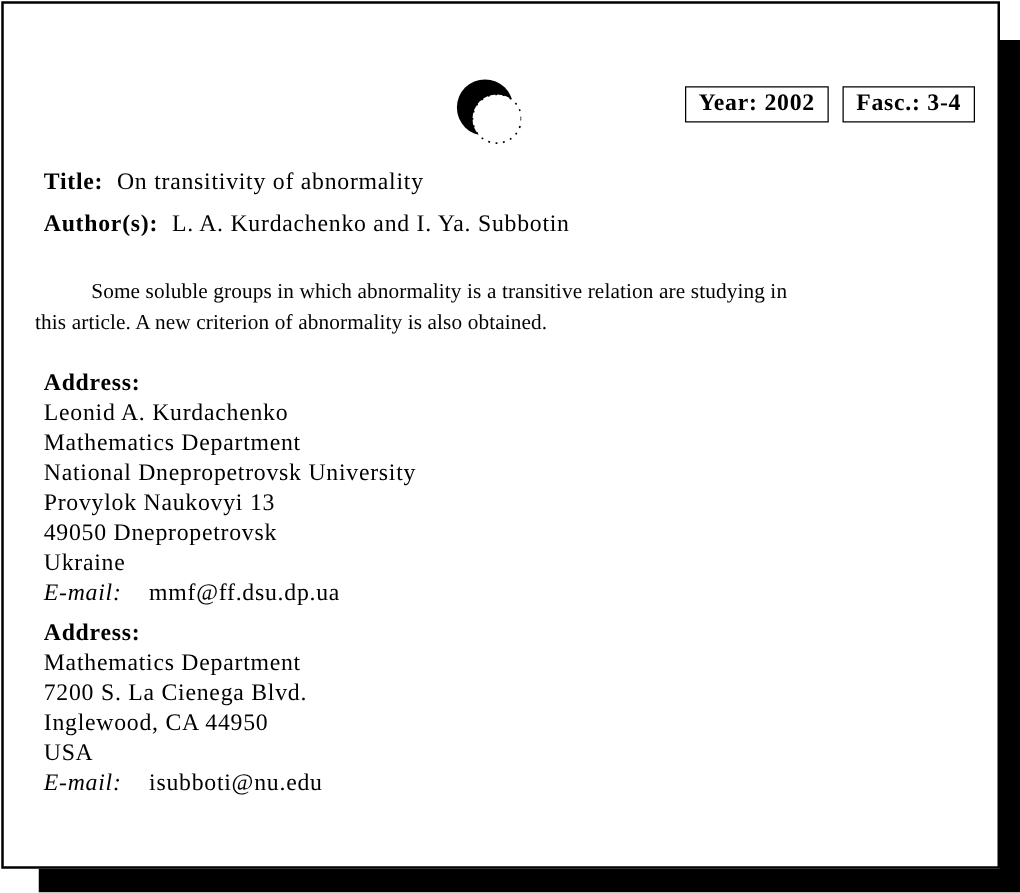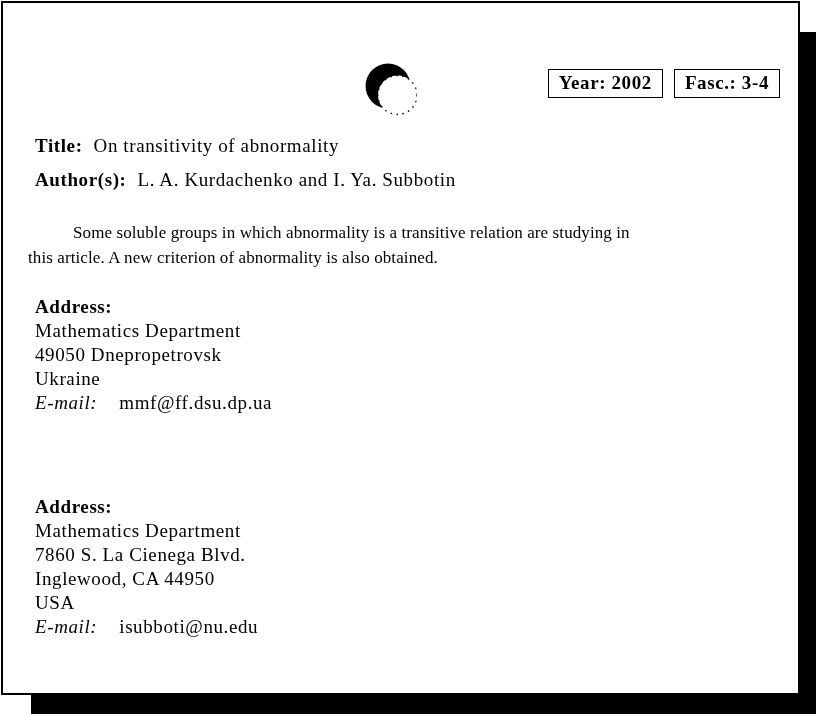--- a/index.html
+++ b/index.html
@@ -96,32 +96,35 @@
       <span class="label">Title:</span><span class="after-label">On transitivity of abnormality</span>
     </div>
 
     <div class="abs abstract">
       <div class="abs-line first">Some soluble groups in which abnormality is a transitive relation are studying in</div>
       <div class="abs-line">this article. A new criterion of abnormality is also obtained.</div>
     </div>
 
     <div class="abs address-block address-1">
       <div class="line label">Address:</div>
+      <div class="line">Leonid A. Kurdachenko</div>
       <div class="line">Mathematics Department</div>
+      <div class="line">National Dnepropetrovsk University</div>
+      <div class="line">Provylok Naukovyi 13</div>
       <div class="line">49050 Dnepropetrovsk</div>
       <div class="line">Ukraine</div>
       <div class="line">
         <span class="email-label">E-mail:</span><span class="email-value">mmf@ff.dsu.dp.ua</span>
       </div>
     </div>
 
     <div class="abs address-block address-2">
       <div class="line label">Address:</div>
       <div class="line">Mathematics Department</div>
-      <div class="line">7860 S. La Cienega Blvd.</div>
+      <div class="line">7200 S. La Cienega Blvd.</div>
       <div class="line">Inglewood, CA 44950</div>
       <div class="line">USA</div>
       <div class="line">
         <span class="email-label">E-mail:</span><span class="email-value">isubboti@nu.edu</span>
       </div>
     </div>
 
   </div>
 </div>
 

